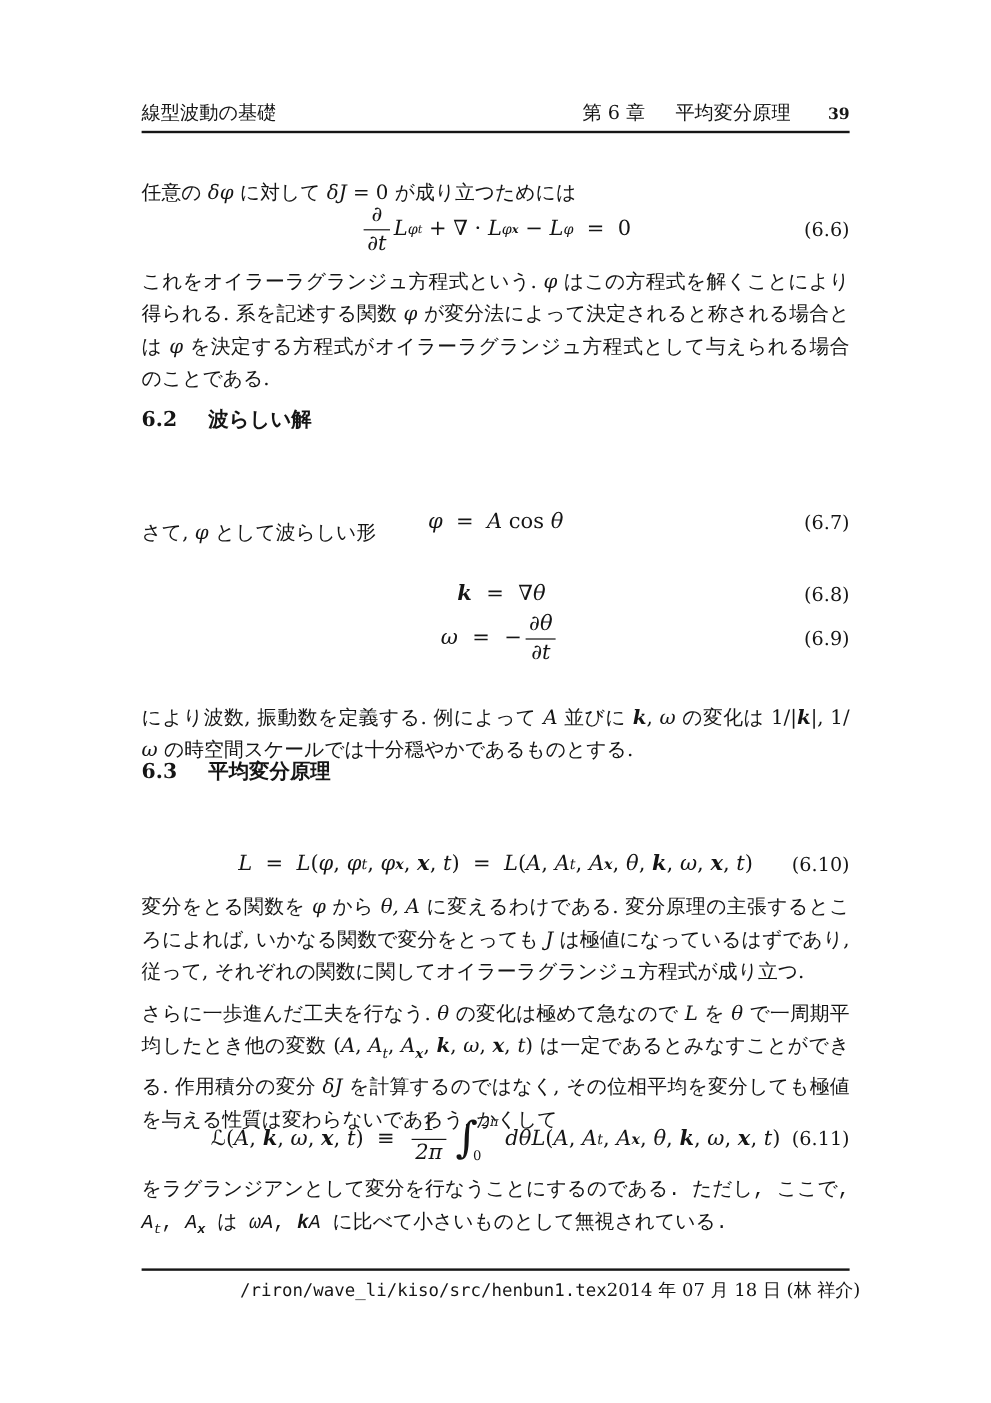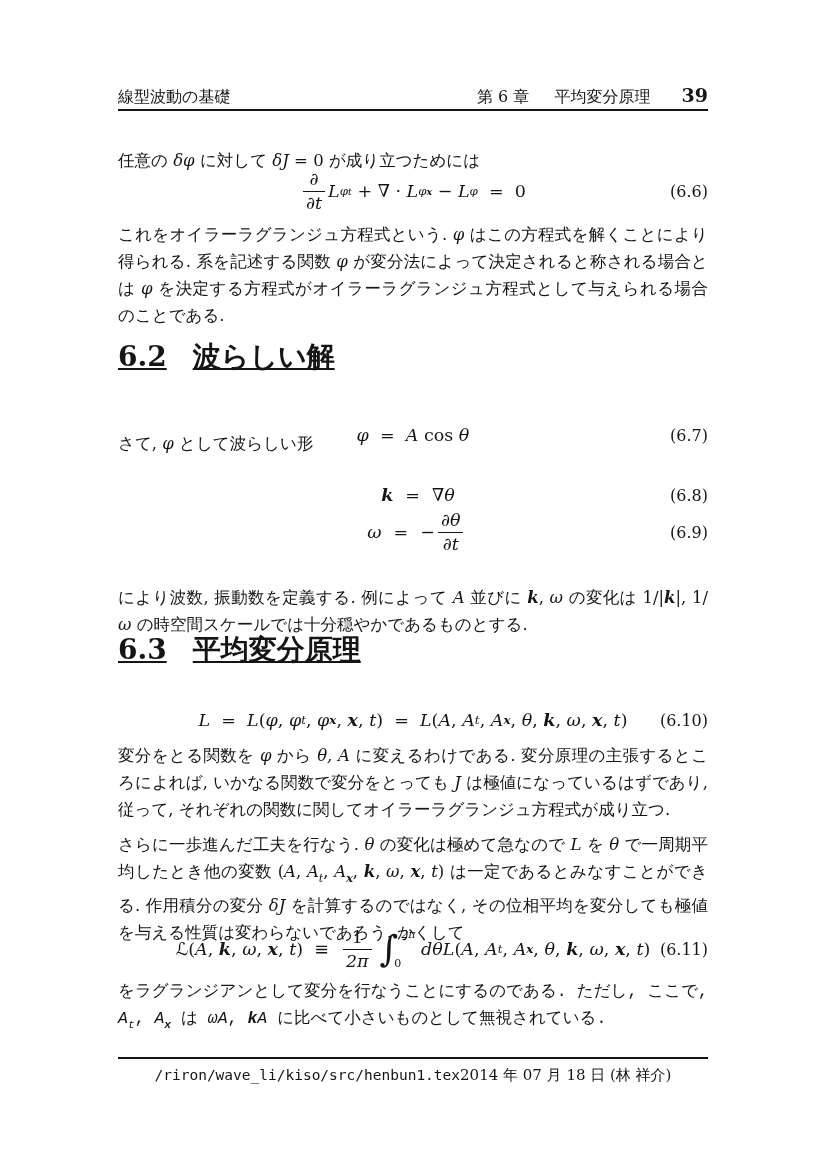--- a/index.html
+++ b/index.html
@@ -12,32 +12,32 @@
     font-family:"DejaVu Serif","Liberation Serif",serif;
     overflow:hidden;
   }
   .abs{position:absolute;left:118px;width:590px;}
 
   
   .hdr{top:84px;display:flex;justify-content:space-between;align-items:baseline;font-size:16px;}
   .hdr-right span{display:inline-block;}
   .hdr-chap{margin-right:20px;}
   .hdr-title{margin-right:26px;}
-  .hdr-page{font-weight:bold;font-size:19px;}
+  .hdr-page{font-weight:bold;font-size:13px;}
   .rule{height:1.5px;background:#161616;}
   .rule-top{top:109px;}
   .rule-bottom{top:1057px;}
-  .ftr{top:1066px;display:flex;justify-content:center;align-items:baseline;font-size:15px;}
+  .ftr{top:1066px;display:flex;justify-content:flex-end;align-items:baseline;font-size:15px;margin-left:9px;}
   .ftr-path{font-family:"DejaVu Sans Mono","Liberation Mono",monospace;font-size:14.5px;}
 
   
   .para{font-size:16.5px;line-height:27px;text-align:justify;}
 
   
-  .sec{font-size:28px;font-weight:bold;text-decoration:underline;}
+  .sec{font-size:17px;font-weight:bold;}
   .sec .secnum{margin-right:26px;}
 
   
   .eq{display:flex;justify-content:center;align-items:center;font-size:17.5px;}
   .eqnum{position:absolute;right:0;top:50%;transform:translateY(-50%);font-size:16px;}
   .eqbody{display:inline-flex;align-items:center;white-space:nowrap;}
   .eqbody span{white-space:pre;}
   .lhs{display:inline-block;min-width:22px;text-align:right;}
   .rel{margin:0 12px;}
 

